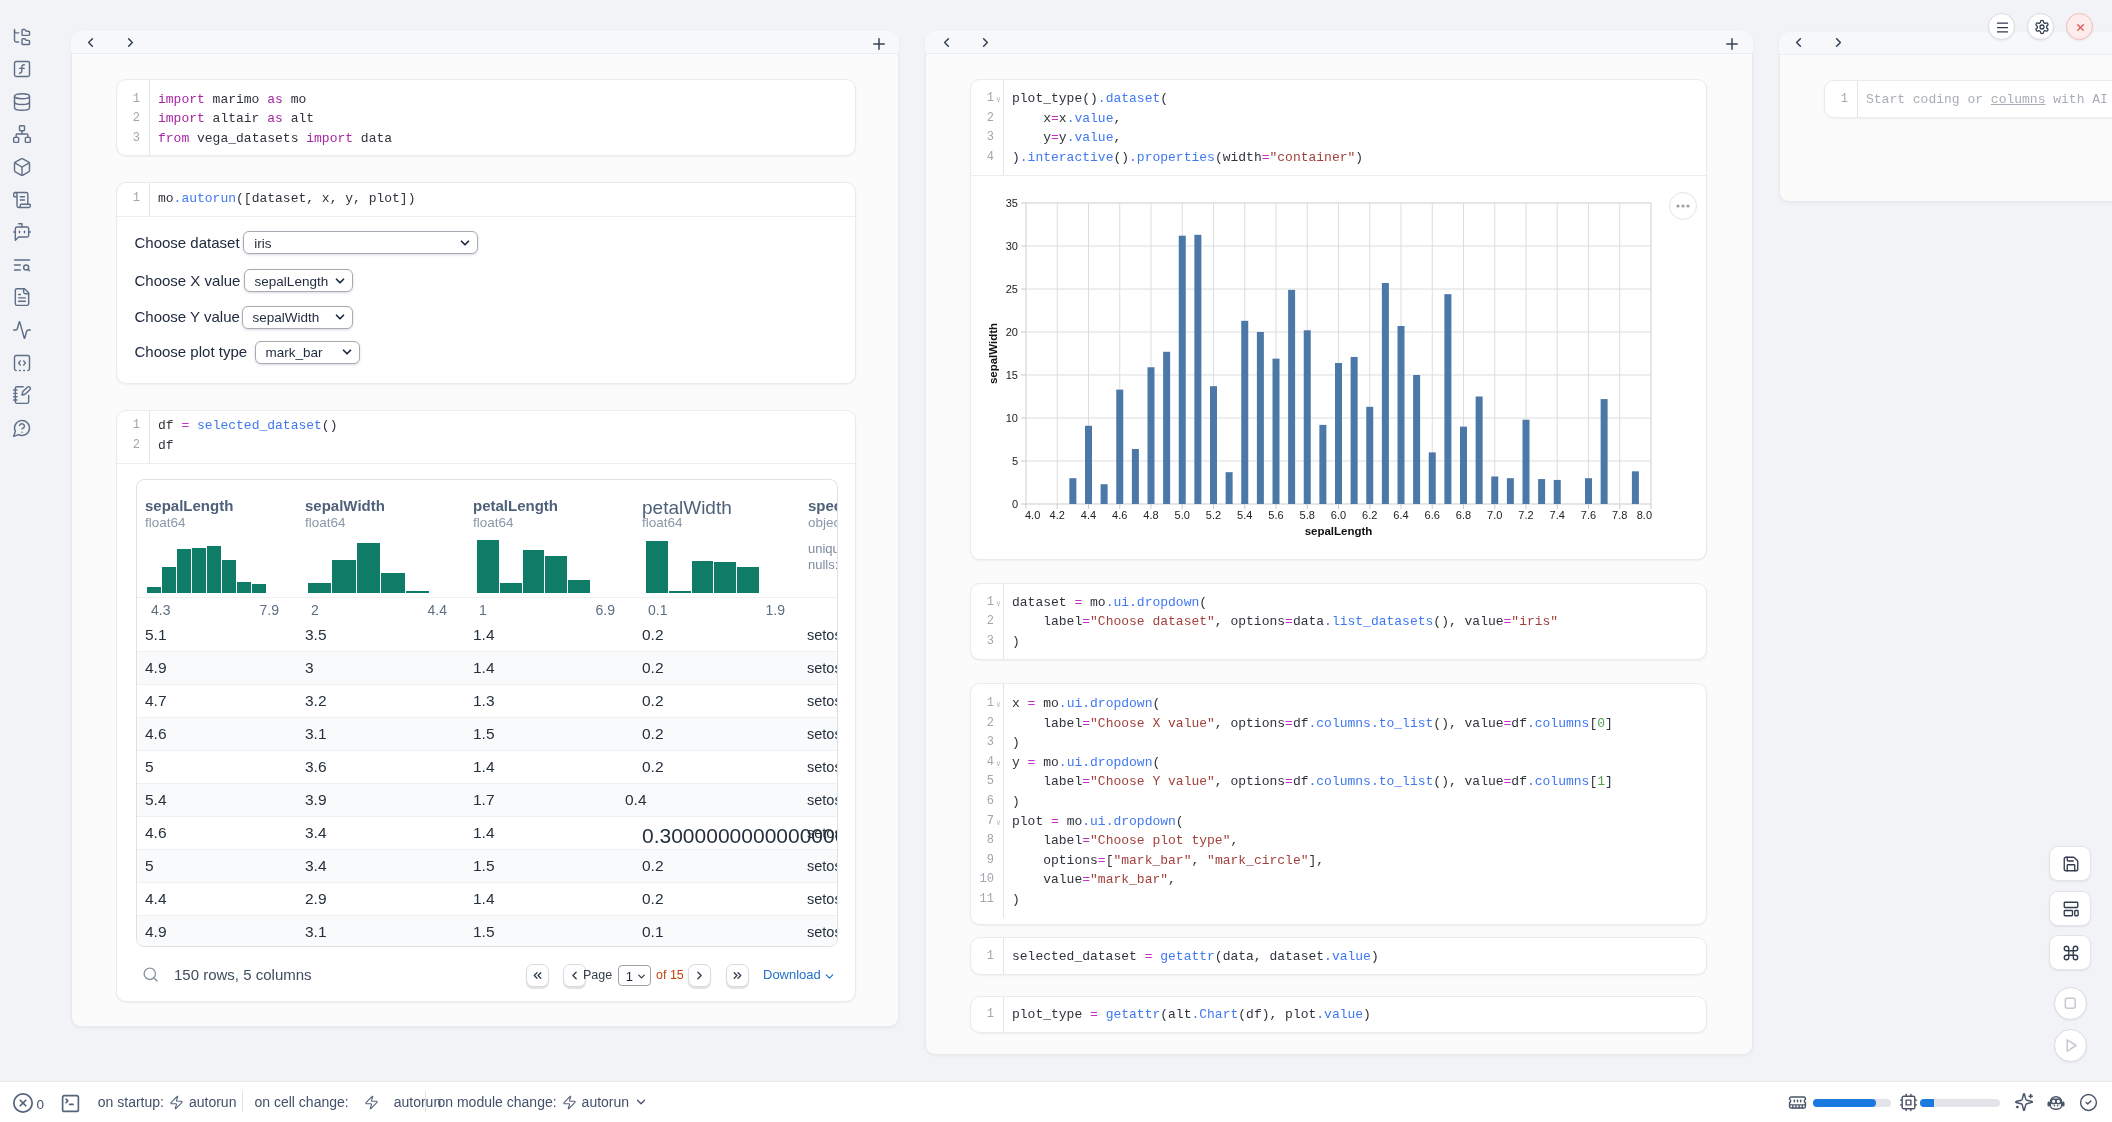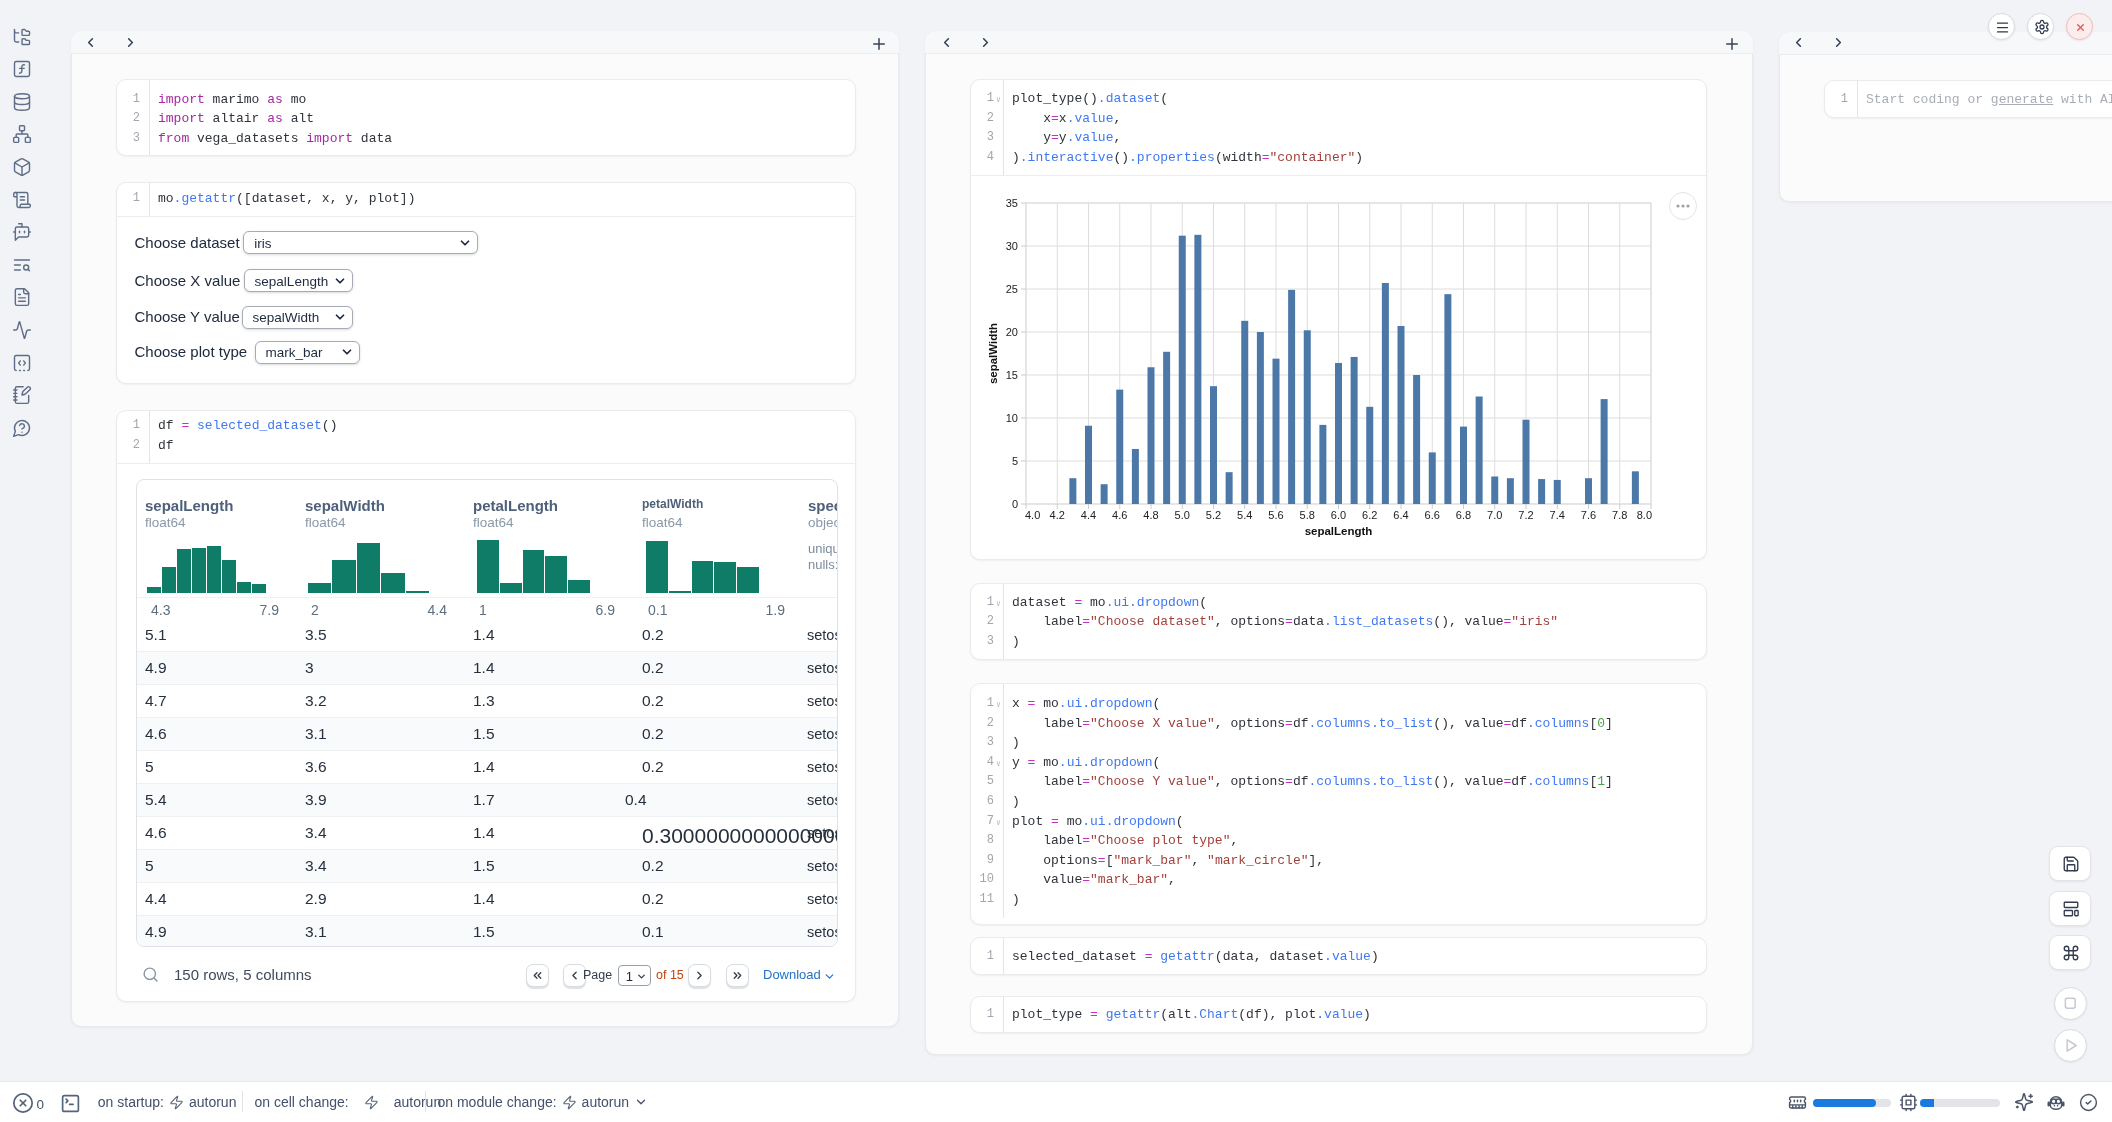--- a/index.html
+++ b/index.html
@@ -142,21 +142,21 @@
       <div class="gline"></div>
       <div class="ln"><span class="no">1</span><span class="txt"><span class="k">import</span> marimo <span class="k">as</span> mo</span></div>
       <div class="ln"><span class="no">2</span><span class="txt"><span class="k">import</span> altair <span class="k">as</span> alt</span></div>
       <div class="ln"><span class="no">3</span><span class="txt"><span class="k">from</span> vega_datasets <span class="k">import</span> data</span></div>
     </div>
   </div>
 <div class="cell" style="left:116px;top:182px;width:740px;height:202px">
     <div style="border-bottom:1px solid #ededef">
       <div class="code" style="padding-top:5.5px;padding-bottom:8px">
         <div class="gline"></div>
-        <div class="ln"><span class="no">1</span><span class="txt">mo<span class="f">.getattr</span>([dataset, x, y, plot])</span></div>
+        <div class="ln"><span class="no">1</span><span class="txt">mo<span class="f">.autorun</span>([dataset, x, y, plot])</span></div>
       </div>
     </div>
     <div style="position:relative">
       <div class="lbl" style="left:17.5px;top:16.5px">Choose dataset</div>
       <div class="sel" style="left:126.3px;top:14.0px;width:235px;height:23px">
         <span>iris</span>
         <svg width="14" height="14" viewBox="0 0 24 24" fill="none" stroke="#1d2b42" stroke-width="3" stroke-linecap="round" stroke-linejoin="round">
           <path d="m6 9 6 6 6-6"></path>
         </svg>
       </div>
@@ -215,21 +215,21 @@
       <div class="t" style="left:168px;top:121.5px;width:142px;text-align:right;font-size:14px;color:#5d6e80">4.4</div>
       <div class="t" style="left:336px;top:17px;font-size:15px;font-weight:bold;color:#4f617a">petalLength</div>
       <div class="t" style="left:336px;top:35px;font-size:13.5px;color:#8a98a8">float64</div>
       <div class="abs" style="left:340px;top:60px;width:21.8px;height:53px;background:#0e7c66"></div>
       <div class="abs" style="left:362.8px;top:103px;width:21.8px;height:10px;background:#0e7c66"></div>
       <div class="abs" style="left:385.6px;top:70px;width:21.8px;height:43px;background:#0e7c66"></div>
       <div class="abs" style="left:408.4px;top:76px;width:21.8px;height:37px;background:#0e7c66"></div>
       <div class="abs" style="left:431.2px;top:100px;width:21.8px;height:13px;background:#0e7c66"></div>
       <div class="t" style="left:342px;top:121.5px;font-size:14px;color:#5d6e80">1</div>
       <div class="t" style="left:336px;top:121.5px;width:142px;text-align:right;font-size:14px;color:#5d6e80">6.9</div>
-      <div class="t" style="left:505px;top:17px;font-size:12px;font-weight:bold;color:#4f617a">petalWidth</div>
+      <div class="t" style="left:505px;top:17px;font-size:19px;font-weight:normal;color:#4f617a">petalWidth</div>
       <div class="t" style="left:505px;top:35px;font-size:13.5px;color:#8a98a8">float64</div>
       <div class="abs" style="left:509px;top:61px;width:21.8px;height:52px;background:#0e7c66"></div>
       <div class="abs" style="left:531.8px;top:110.5px;width:21.8px;height:2.5px;background:#0e7c66"></div>
       <div class="abs" style="left:554.6px;top:81px;width:21.8px;height:32px;background:#0e7c66"></div>
       <div class="abs" style="left:577.4px;top:82px;width:21.8px;height:31px;background:#0e7c66"></div>
       <div class="abs" style="left:600.2px;top:87px;width:21.8px;height:26px;background:#0e7c66"></div>
       <div class="t" style="left:511px;top:121.5px;font-size:14px;color:#5d6e80">0.1</div>
       <div class="t" style="left:505px;top:121.5px;width:143px;text-align:right;font-size:14px;color:#5d6e80">1.9</div>
       <div class="t" style="left:671px;top:17px;font-size:15px;font-weight:bold;color:#4f617a">speci</div>
       <div class="t" style="left:671px;top:35px;font-size:13.5px;color:#8a98a8">objec</div>
@@ -513,21 +513,21 @@
   </div>
 <div class="cell" style="left:970px;top:996px;width:737px;height:37px">
     <div class="code" style="padding-top:8px;padding-bottom:8px">
       <div class="gline"></div>
       <div class="ln"><span class="no">1</span><span class="txt">plot_type <span class="o">=</span> <span class="f">getattr</span>(alt<span class="f">.Chart</span>(df), plot<span class="f">.value</span>)</span></div>
     </div>
   </div>
 <div class="cell" style="left:1824px;top:80px;width:737px;height:38px">
     <div class="code" style="padding-top:8.6px;padding-bottom:8px">
       <div class="gline"></div>
-      <div class="ln"><span class="no">1</span><span class="txt"><span style="color:#a9aeb6">Start coding or <span style="text-decoration:underline">generate</span> with AI</span></span></div>
+      <div class="ln"><span class="no">1</span><span class="txt"><span style="color:#a9aeb6">Start coding or <span style="text-decoration:underline">columns</span> with AI</span></span></div>
     </div>
   </div>
 <div class="abs" style="left:1987.5px;top:12.5px;width:27.0px;height:27.0px;border-radius:50%;background:#fff;border:1px solid #d9dce0;box-shadow:0 1px 2px rgba(30,40,60,.08)">
     <svg style="margin:6px 0 0 6px" width="15" height="15" viewBox="0 0 24 24" fill="none" stroke="#2e3a4e" stroke-width="2" stroke-linecap="round">
       <path d="M4 5h16"></path>
       <path d="M4 12h16"></path>
       <path d="M4 19h16"></path>
     </svg>
   </div>
 <div class="abs" style="left:2027.1px;top:12.5px;width:27.0px;height:27.0px;border-radius:50%;background:#fff;border:1px solid #d9dce0;box-shadow:0 1px 2px rgba(30,40,60,.08)">

